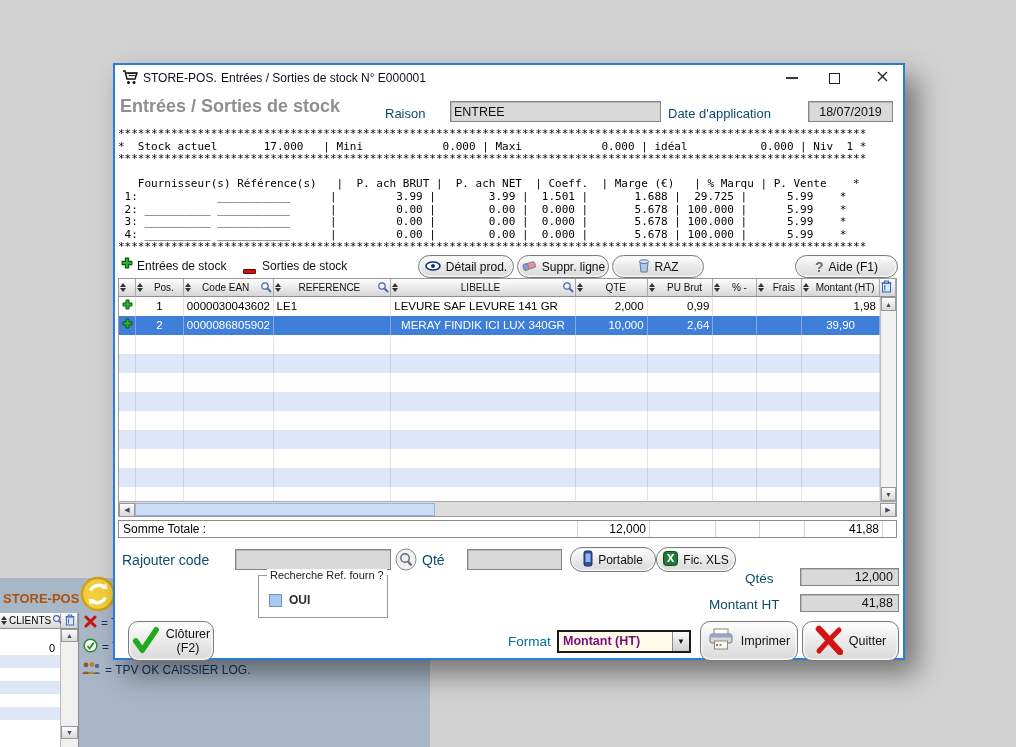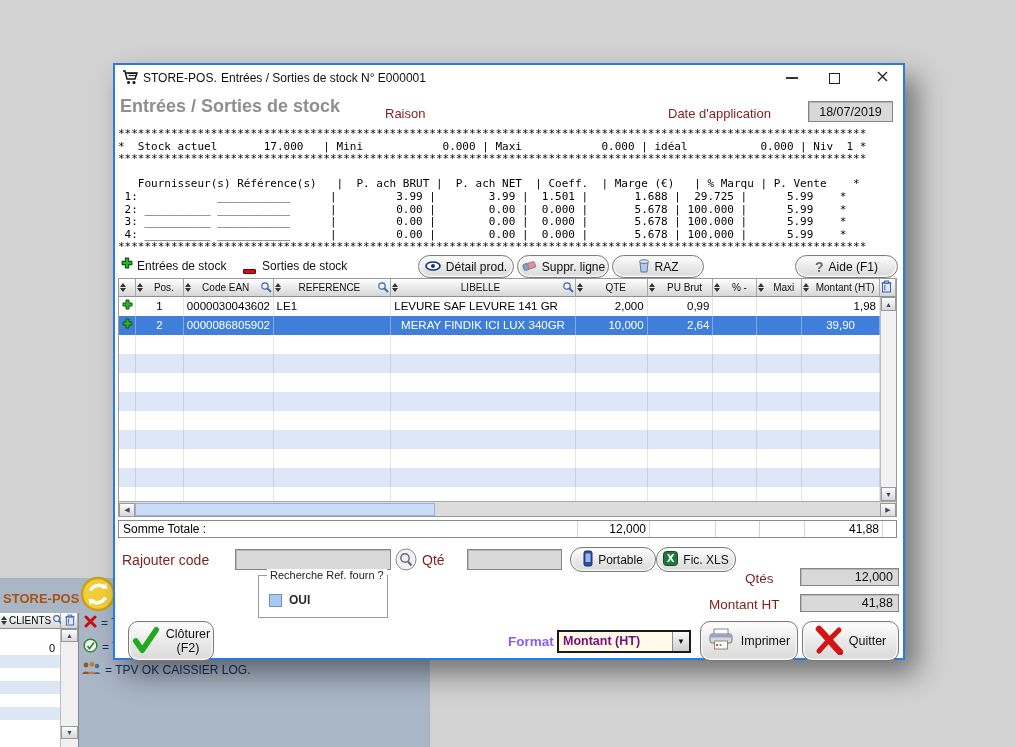--- a/index.html
+++ b/index.html
@@ -24,21 +24,21 @@
   .window{position:absolute;left:113px;top:63px;width:792px;height:597px;background:#fff;border:2px solid #2b7cd8;z-index:5;box-shadow:12px 14px 26px rgba(0,0,0,.45)}
   .titlebar{position:absolute;left:0;top:0;right:0;height:25px;background:#fff}
   .tb-app{position:absolute;left:28px;top:6px;font-size:12px;color:#111}
   .tb-doc{position:absolute;left:106px;top:6px;font-size:12px;color:#111}
   .carticon{position:absolute;left:7px;top:5px}
   .wbtn{position:absolute;top:3px;width:30px;height:20px;display:flex;align-items:center;justify-content:center;color:#222}
   .glyph-min{width:12px;border-top:2px solid #333}
   .glyph-max{width:11px;height:11px;border:1.5px solid #222}
 
   .heading{position:absolute;left:5px;top:31px;font-size:18px;font-weight:bold;color:#8f8f8f}
-  .lbl{position:absolute;font-size:13px;color:#7f1d1d}
+  .lbl{position:absolute;font-size:13px;color:#0c4a6e}
   .sunken{background:#d9d9d9;border:1px solid #858585;box-shadow:inset 1px 1px 0 #b8b8b8;font-size:12.5px;color:#111;font-family:"Liberation Sans",sans-serif}
   input.sunken{outline:none;padding:0 3px}
   .rofield{display:flex;align-items:center;justify-content:flex-end;padding:0 5px}
 
   .ascii{position:absolute;left:3px;top:63px;width:784px;font-family:"DejaVu Sans Mono",monospace;font-size:11px;line-height:12.6px;color:#000;white-space:pre;overflow:hidden}
 
   .legrow{position:absolute;left:0;top:190px;right:0;height:24px}
   .legitem{position:absolute;font-size:12px;color:#111;top:4px}
   .pill{position:absolute;border:1px solid #7a7a7a;border-radius:12px;background:linear-gradient(#ffffff,#ececec 45%,#d9d9d9);box-shadow:inset 0 0 0 1.5px #f6f6f6;display:flex;align-items:center;justify-content:center;gap:5px;font-size:12px;color:#111;cursor:default}
 
@@ -70,21 +70,21 @@
 
   .grpbox{position:absolute;left:143px;top:510px;width:130px;height:43px;border:1px solid #9a9a9a;background:#fff}
   .grpbox .cap{position:absolute;left:8px;top:-7px;background:#fff;padding:0 3px;font-size:11px;color:#222}
   .chk{position:absolute;left:10px;top:18px;width:13px;height:13px;background:#a8c9f0;border:1px solid #7090c0}
   .grpbox .opt{position:absolute;left:30px;top:17px;font-size:12px;font-weight:bold;color:#2a2a2a}
 
   .bigbtn{position:absolute;border:1px solid #7a7a7a;border-radius:10px;background:linear-gradient(#ffffff,#ececec 45%,#d9d9d9);box-shadow:inset 0 0 0 1.5px #f6f6f6;display:flex;align-items:center;justify-content:center;gap:6px;font-size:12.5px;color:#111}
   .dd{position:absolute;left:442px;top:565px;width:134px;height:23px;background:#fffbe8;border:2px solid #1a1a1a;display:flex}
   .dd .val{flex:1;font-size:12.5px;font-weight:bold;color:#7b0b7b;line-height:19px;padding-left:4px;white-space:nowrap;overflow:hidden}
   .dd .arrow{width:17px;background:linear-gradient(#fafafa,#cfcfcf);border-left:1px solid #8a8a8a;display:flex;align-items:center;justify-content:center;font-size:8px;color:#111}
-  .fmtlbl{position:absolute;left:393px;top:569px;font-size:13.5px;font-weight:bold;color:#8b5cf6}
+  .fmtlbl{position:absolute;left:393px;top:569px;font-size:13.5px;font-weight:normal;color:#0369a1}
 </style>
 </head>
 <body>
 
 <div id="screen">
 
   <div class="bg-panel"></div>
   <div class="bg-storepos">STORE-POS</div>
 
   <div class="clients">
@@ -179,20 +179,21 @@
         </div>
       <div class="wbtn" style="left:752px">
           <span><svg width="13" height="13">
               <path d="M2 2 L11 11 M11 2 L2 11" stroke="#222" stroke-width="1.4"></path>
             </svg></span>
         </div>
     </div>
 
     <div class="heading">Entrées / Sorties de stock</div>
     <span class="lbl" style="left:270px;top:41px">Raison</span>
+    <input class="sunken" style="position: absolute; left: 335px; top: 36px; width: 211px; height: 21px;" value="ENTREE">
     <span class="lbl" style="left:553px;top:41px">Date d'application</span>
     <div class="sunken rofield" style="position:absolute;left:693px;top:36px;width:85px;height:21px;justify-content:center">18/07/2019</div>
 
     <pre class="ascii" id="asciiBlock">*****************************************************************************************************************
 *  Stock actuel       17.000   | Mini            0.000 | Maxi            0.000 | idéal           0.000 | Niv  1 *
 *****************************************************************************************************************
 
    Fournisseur(s) Référence(s)   |  P. ach BRUT |  P. ach NET  | Coeff.  | Marge (€)   | % Marqu | P. Vente    *
  1:            ___________      |         3.99 |        3.99 |  1.501 |       1.688 |  29.725 |      5.99    *
  2: __________ ___________      |         0.00 |        0.00 |  0.000 |       5.678 | 100.000 |      5.99    *
@@ -277,21 +278,21 @@
           <div class="gh" style="width: 66px;">
             <span class="sorticon"></span>
             <span class="t">PU Brut</span>
           </div>
           <div class="gh" style="width: 44px;">
             <span class="sorticon"></span>
             <span class="t">% -</span>
           </div>
           <div class="gh" style="width: 45px;">
             <span class="sorticon"></span>
-            <span class="t">Maxi</span>
+            <span class="t">Frais</span>
           </div>
           <div class="gh" style="width: 78px;">
             <span class="sorticon"></span>
             <span class="t">Montant (HT)</span>
           </div>
           <div class="gh" style="width: 16px;">
             <span><svg width="11" height="13" viewBox="0 0 11 13">
                 <rect x="1.5" y="3" width="8" height="9" fill="#dfe8ff" stroke="#3a5fae"></rect>
                 <line x1="0.5" y1="3" x2="10.5" y2="3" stroke="#3a5fae"></line>
                 <line x1="3.8" y1="5" x2="3.8" y2="10.5" stroke="#3a5fae"></line>

